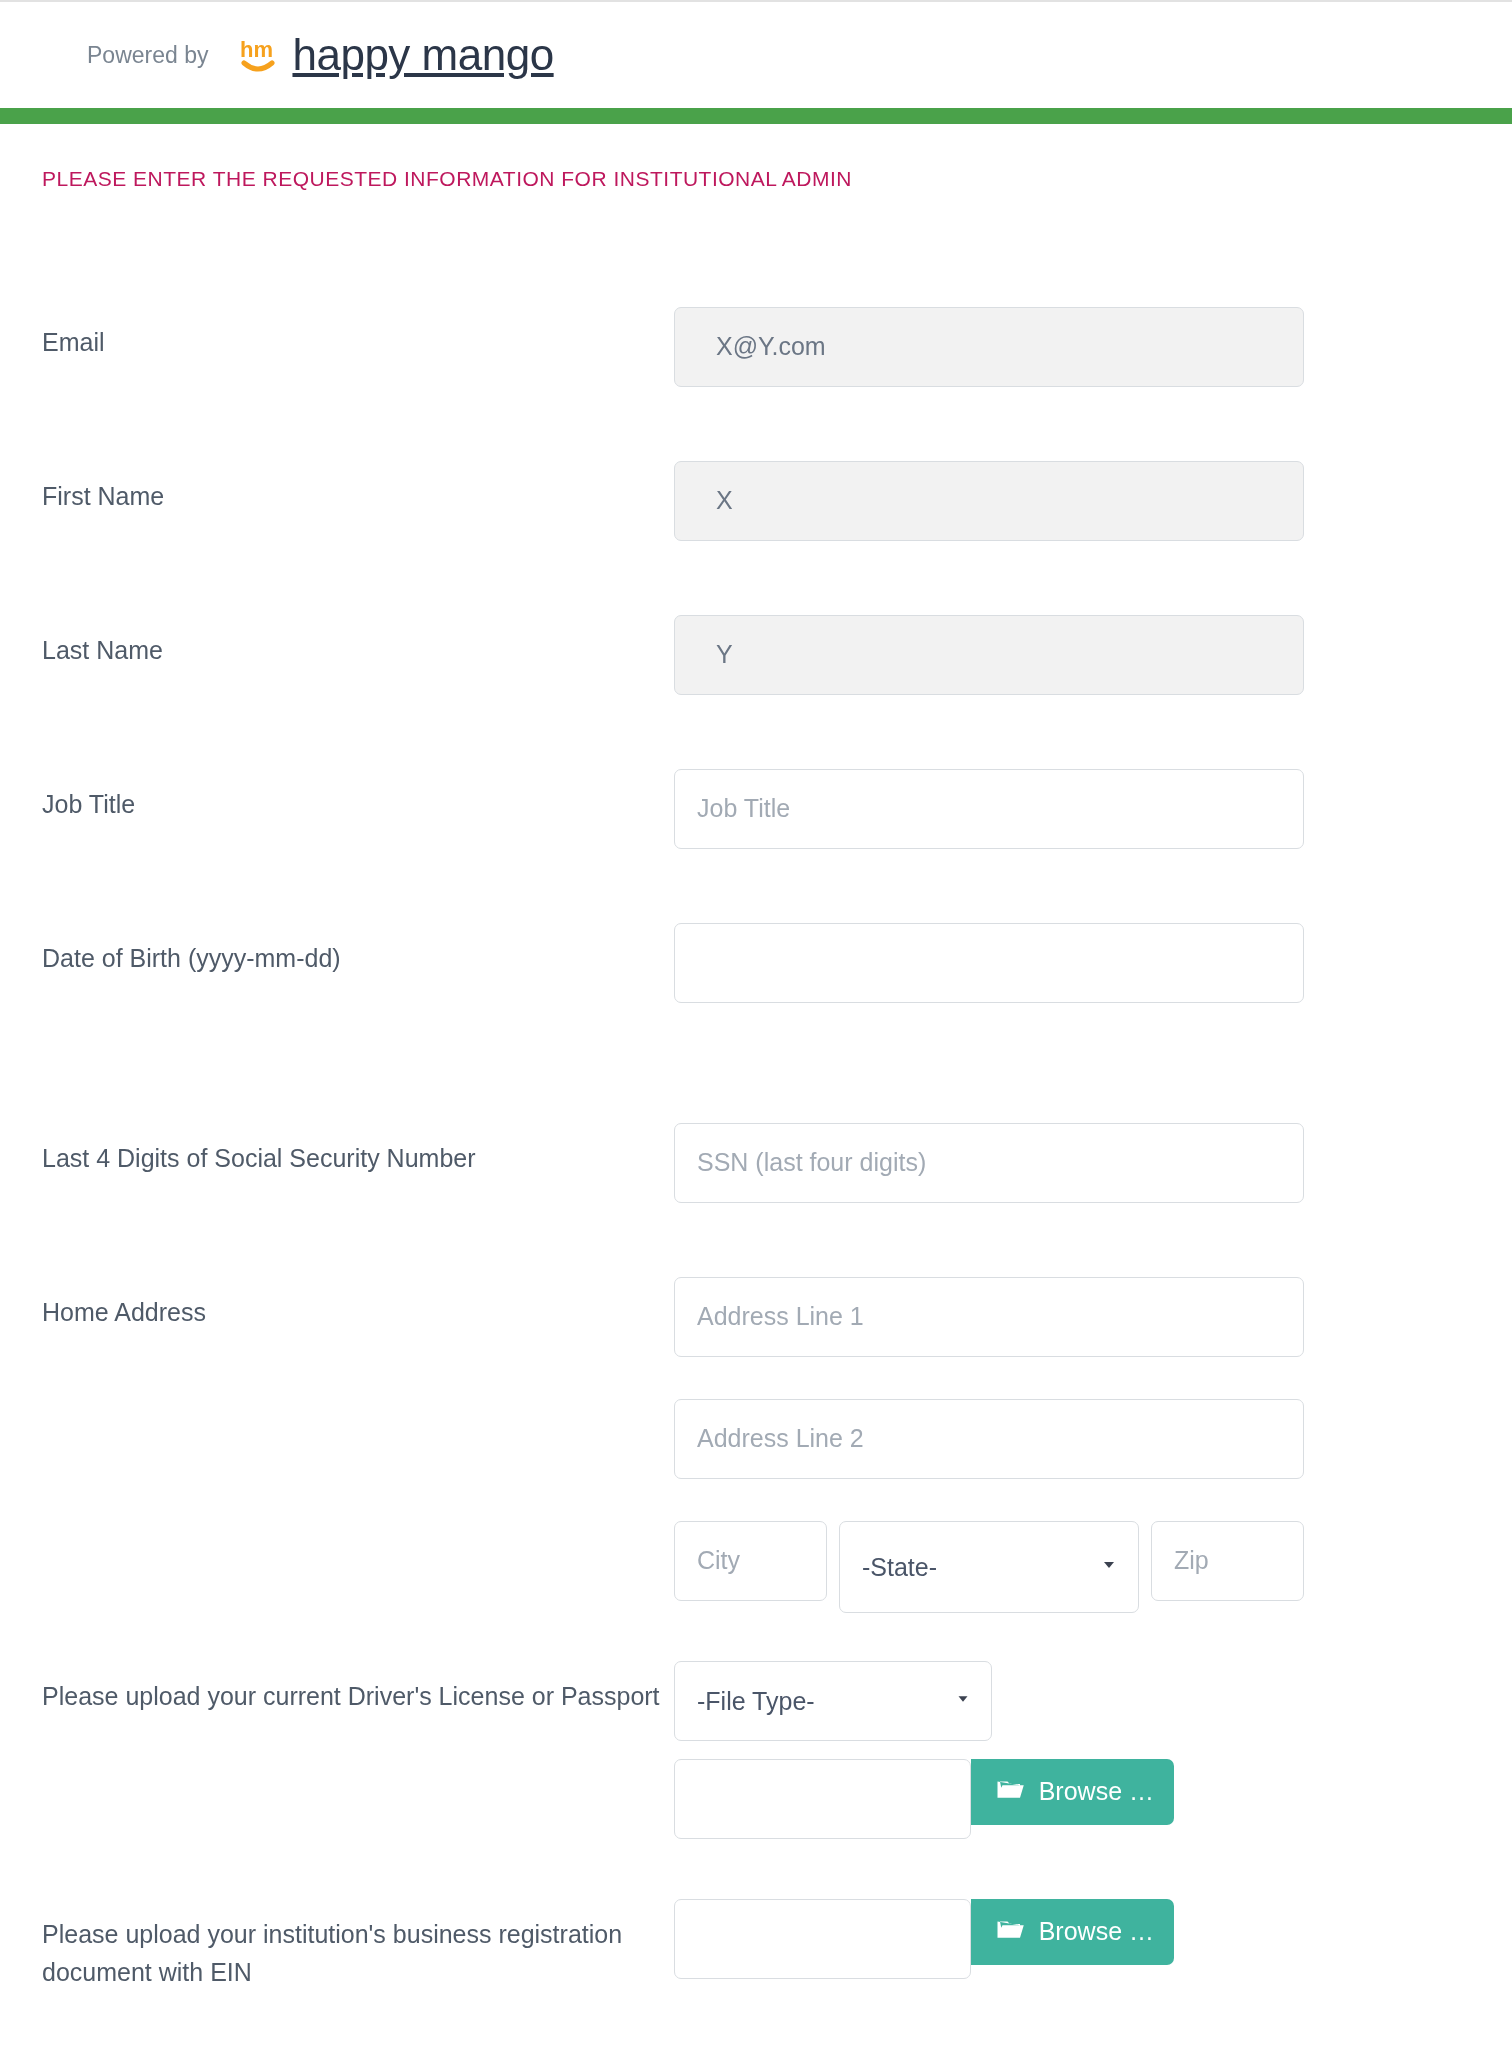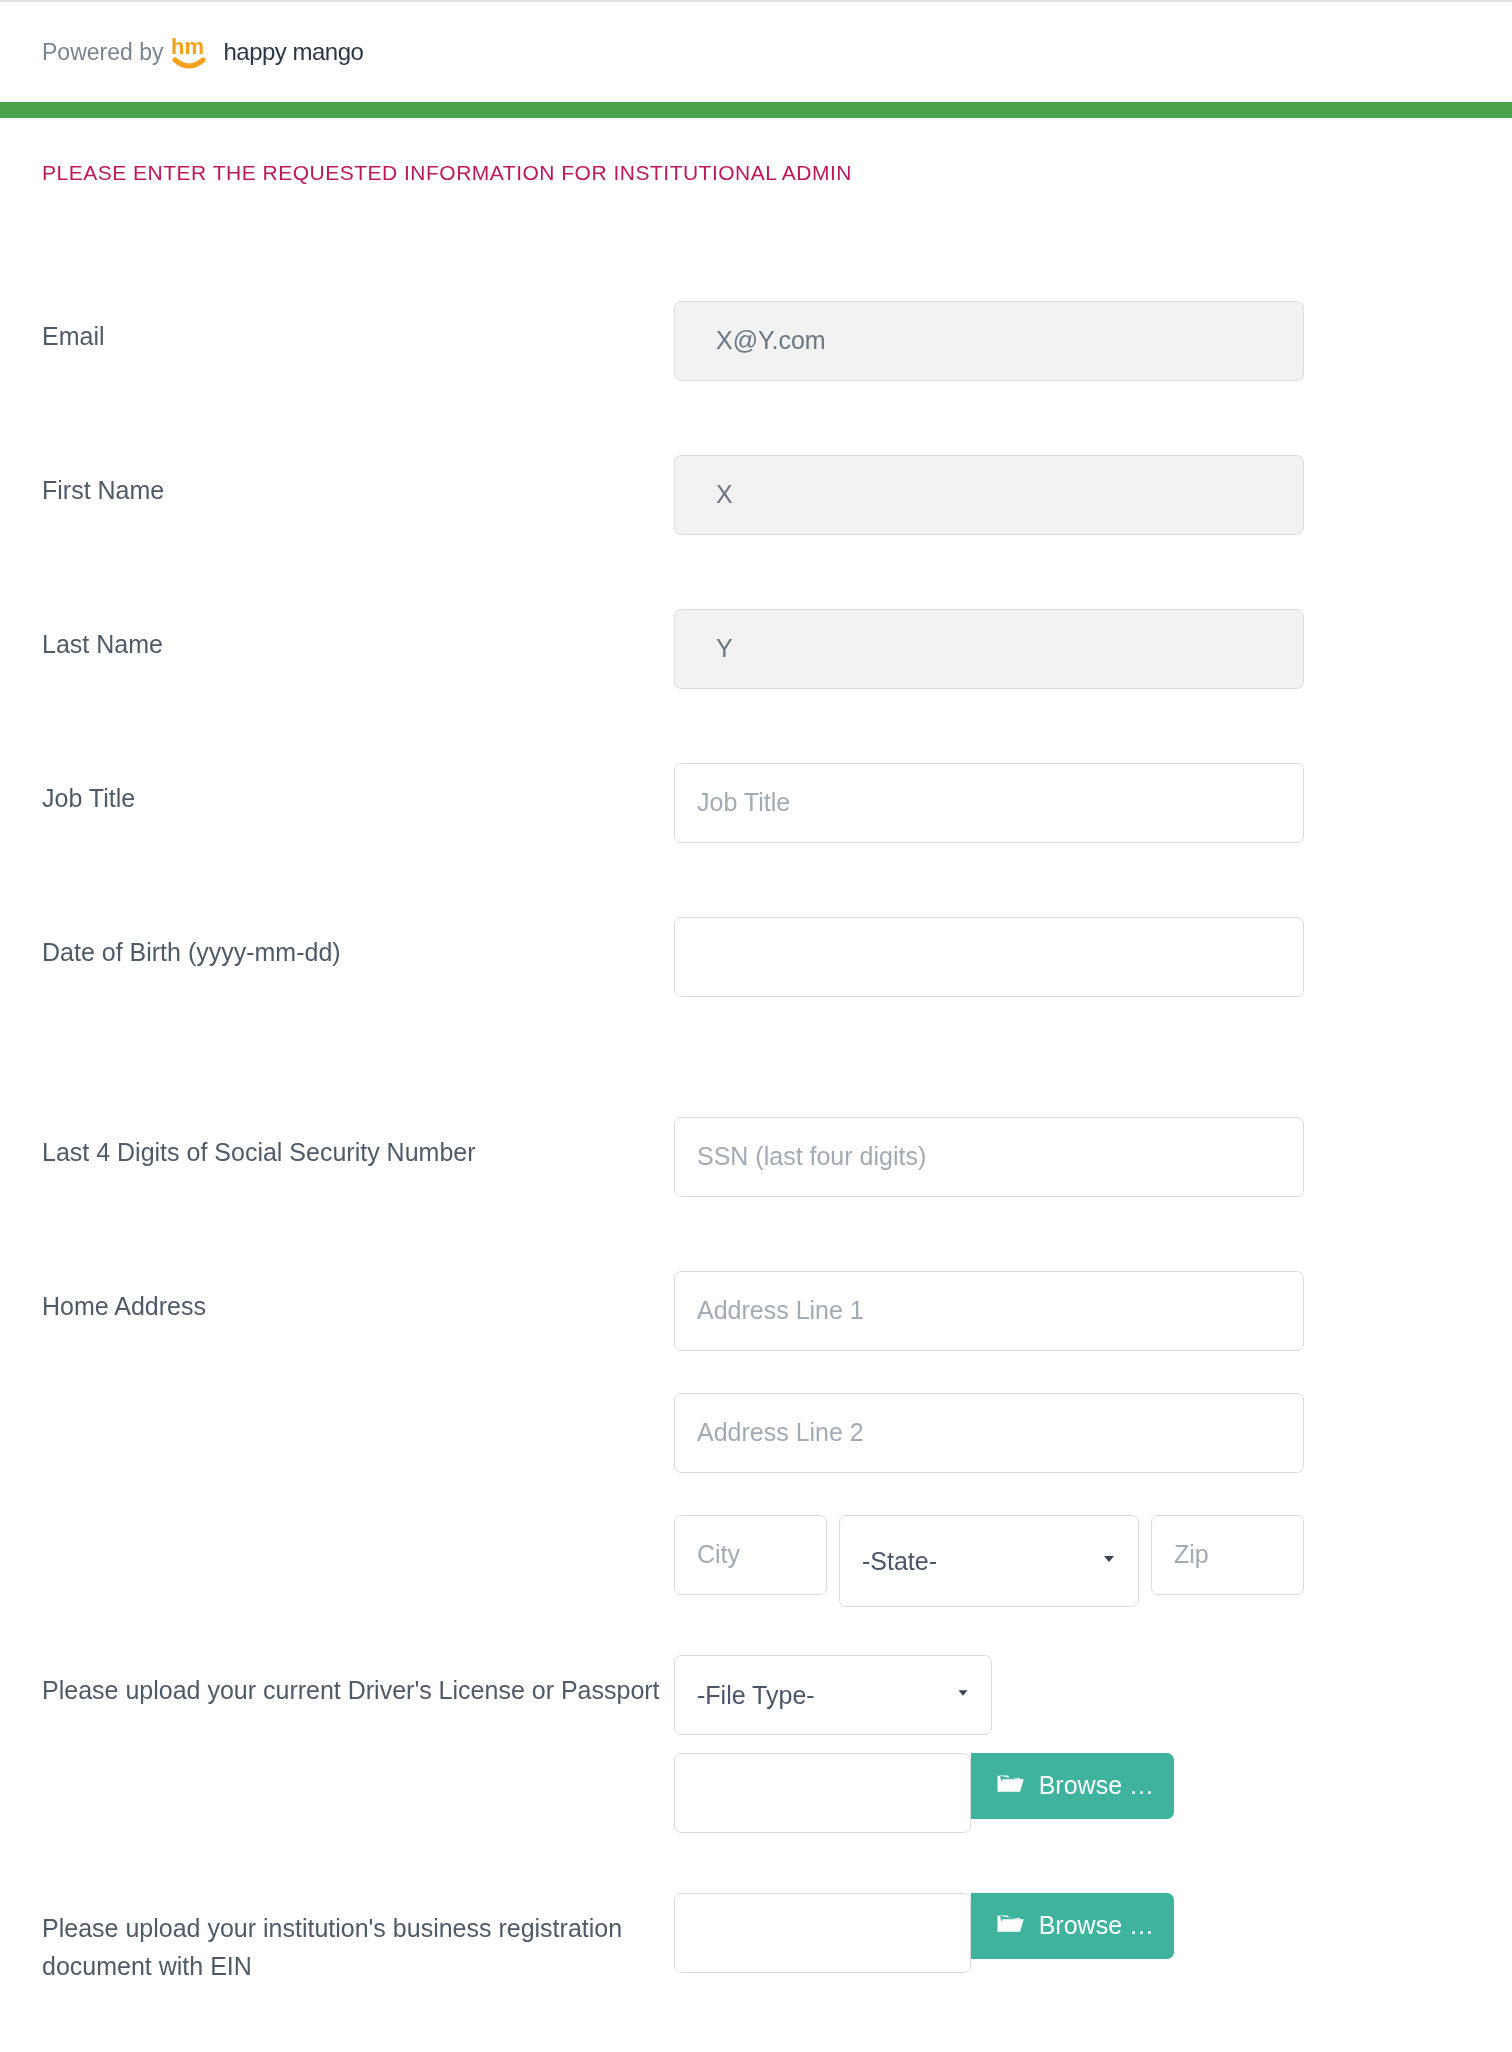--- a/index.html
+++ b/index.html
@@ -14,21 +14,22 @@
       width: 1512px;
     }
     .top-border {
       height: 2px;
       background: #e2e2e2;
     }
     .header {
       display: flex;
       align-items: center;
       padding: 28px 54px 28px 42px;
-      gap: 4px;
+      gap: 28px;
+      margin-left: 45px;
     }
     .powered-by {
       color: #7a8591;
       font-size: 23px;
     }
     .logo-wrap {
       display: flex;
       align-items: center;
       gap: 12px;
     }
@@ -36,23 +37,24 @@
       width: 44px;
       height: 44px;
       position: relative;
     }
     .logo-icon svg {
       width: 100%;
       height: 100%;
     }
     .logo-text {
       color: #2b3648;
-      font-size: 24px;
+      font-size: 44px;
       font-weight: 400;
       letter-spacing: -0.5px;
+      text-decoration: underline;
     }
     .green-bar {
       height: 16px;
       background: #4aa24a;
     }
     .page-content {
       padding: 38px 42px 60px 42px;
     }
     .page-title {
       font-size: 21px;

